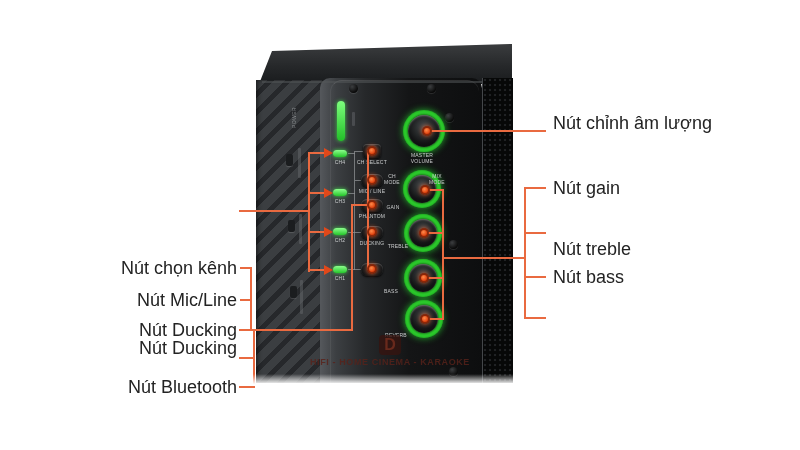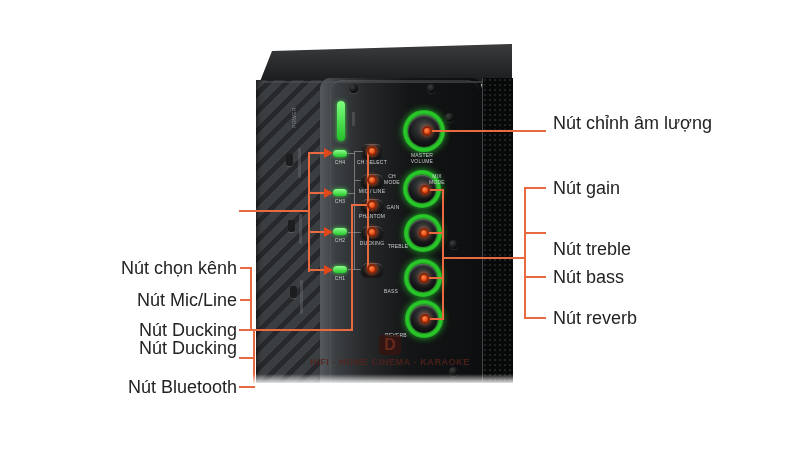--- a/index.html
+++ b/index.html
@@ -202,16 +202,15 @@
   <div class="abs lab r" style="left:60px;top:258px;">Nút chọn kênh</div>
   <div class="abs lab r" style="left:60px;top:290px;">Nút Mic/Line</div>
   <div class="abs lab r" style="left:60px;top:320px;">Nút Ducking</div>
   <div class="abs lab r" style="left:60px;top:338px;">Nút Ducking</div>
   <div class="abs lab r" style="left:60px;top:377px;">Nút Bluetooth</div>
 
   <div class="abs lab" style="left:553px;top:113px;">Nút chỉnh âm lượng</div>
   <div class="abs lab" style="left:553px;top:178px;text-align:right;">Nút gain</div>
   <div class="abs lab" style="left:553px;top:223px;margin-top:16px;">Nút treble</div>
   <div class="abs lab" style="left:553px;top:267px;">Nút bass</div>
-  <div class="abs lab" style="left:553px;top:308px;">Nút reverb</div>
 
   <div class="abs bottom-fade"></div>
 </div>
 
 </body></html>

